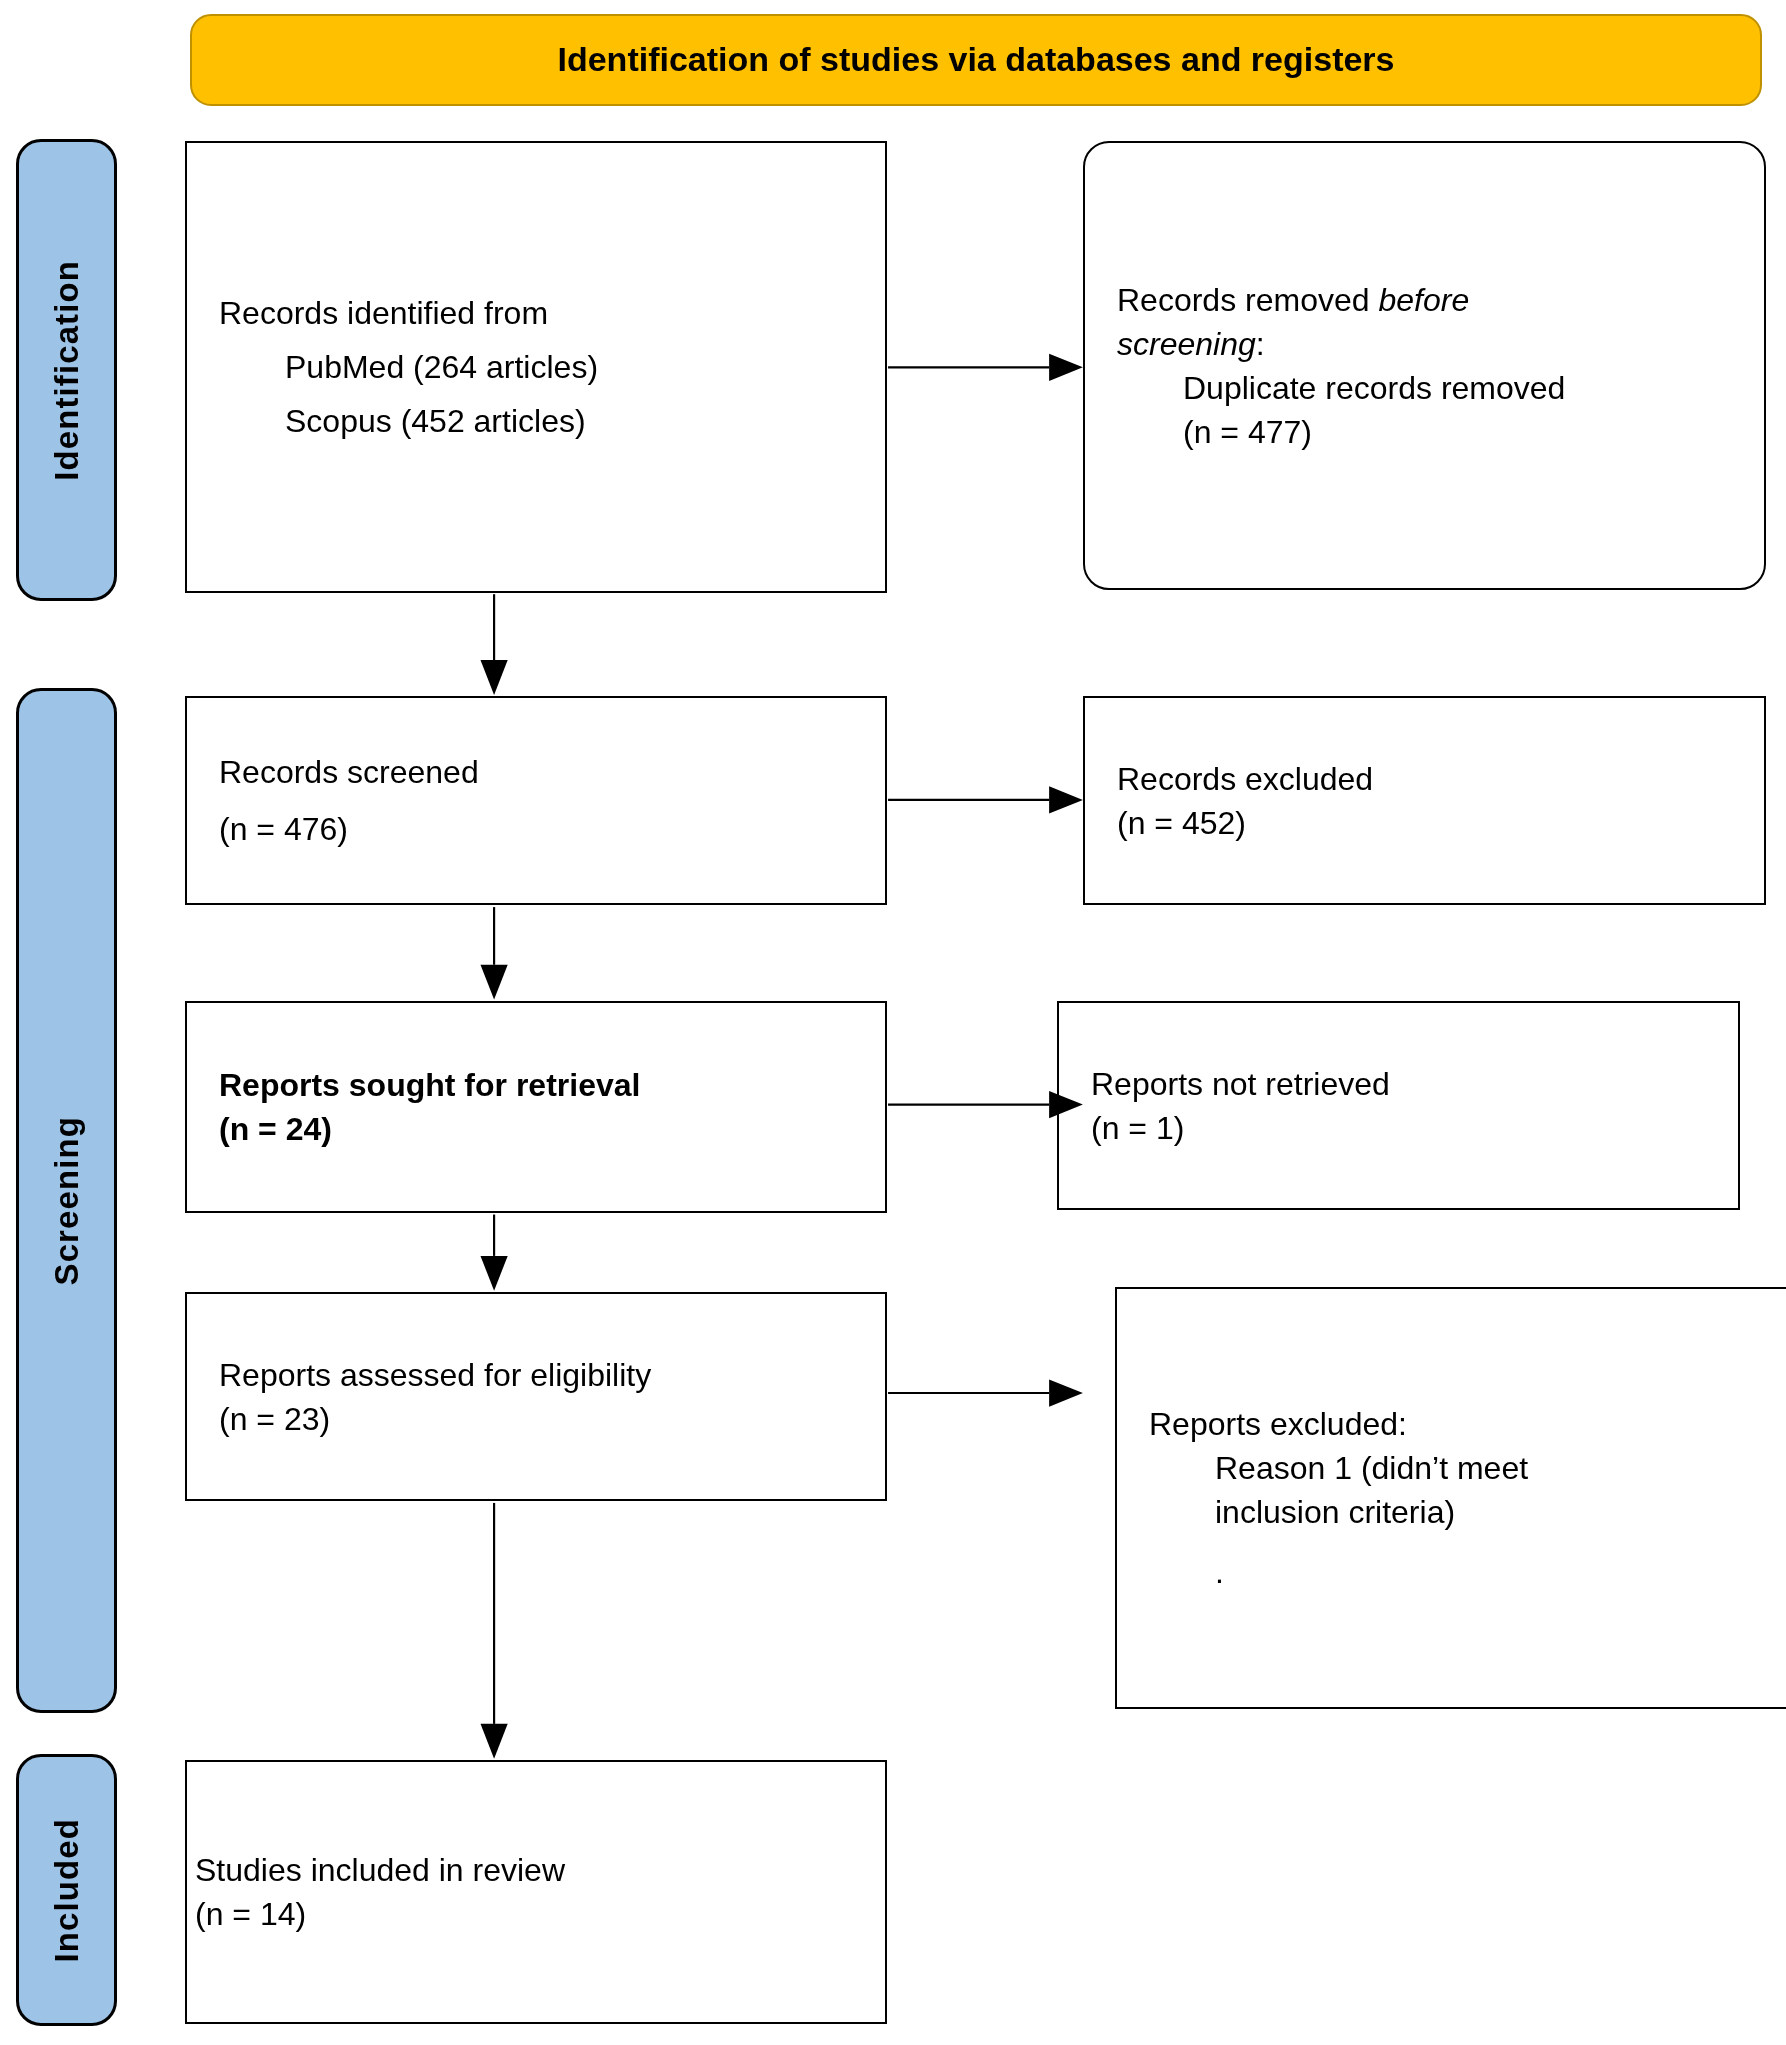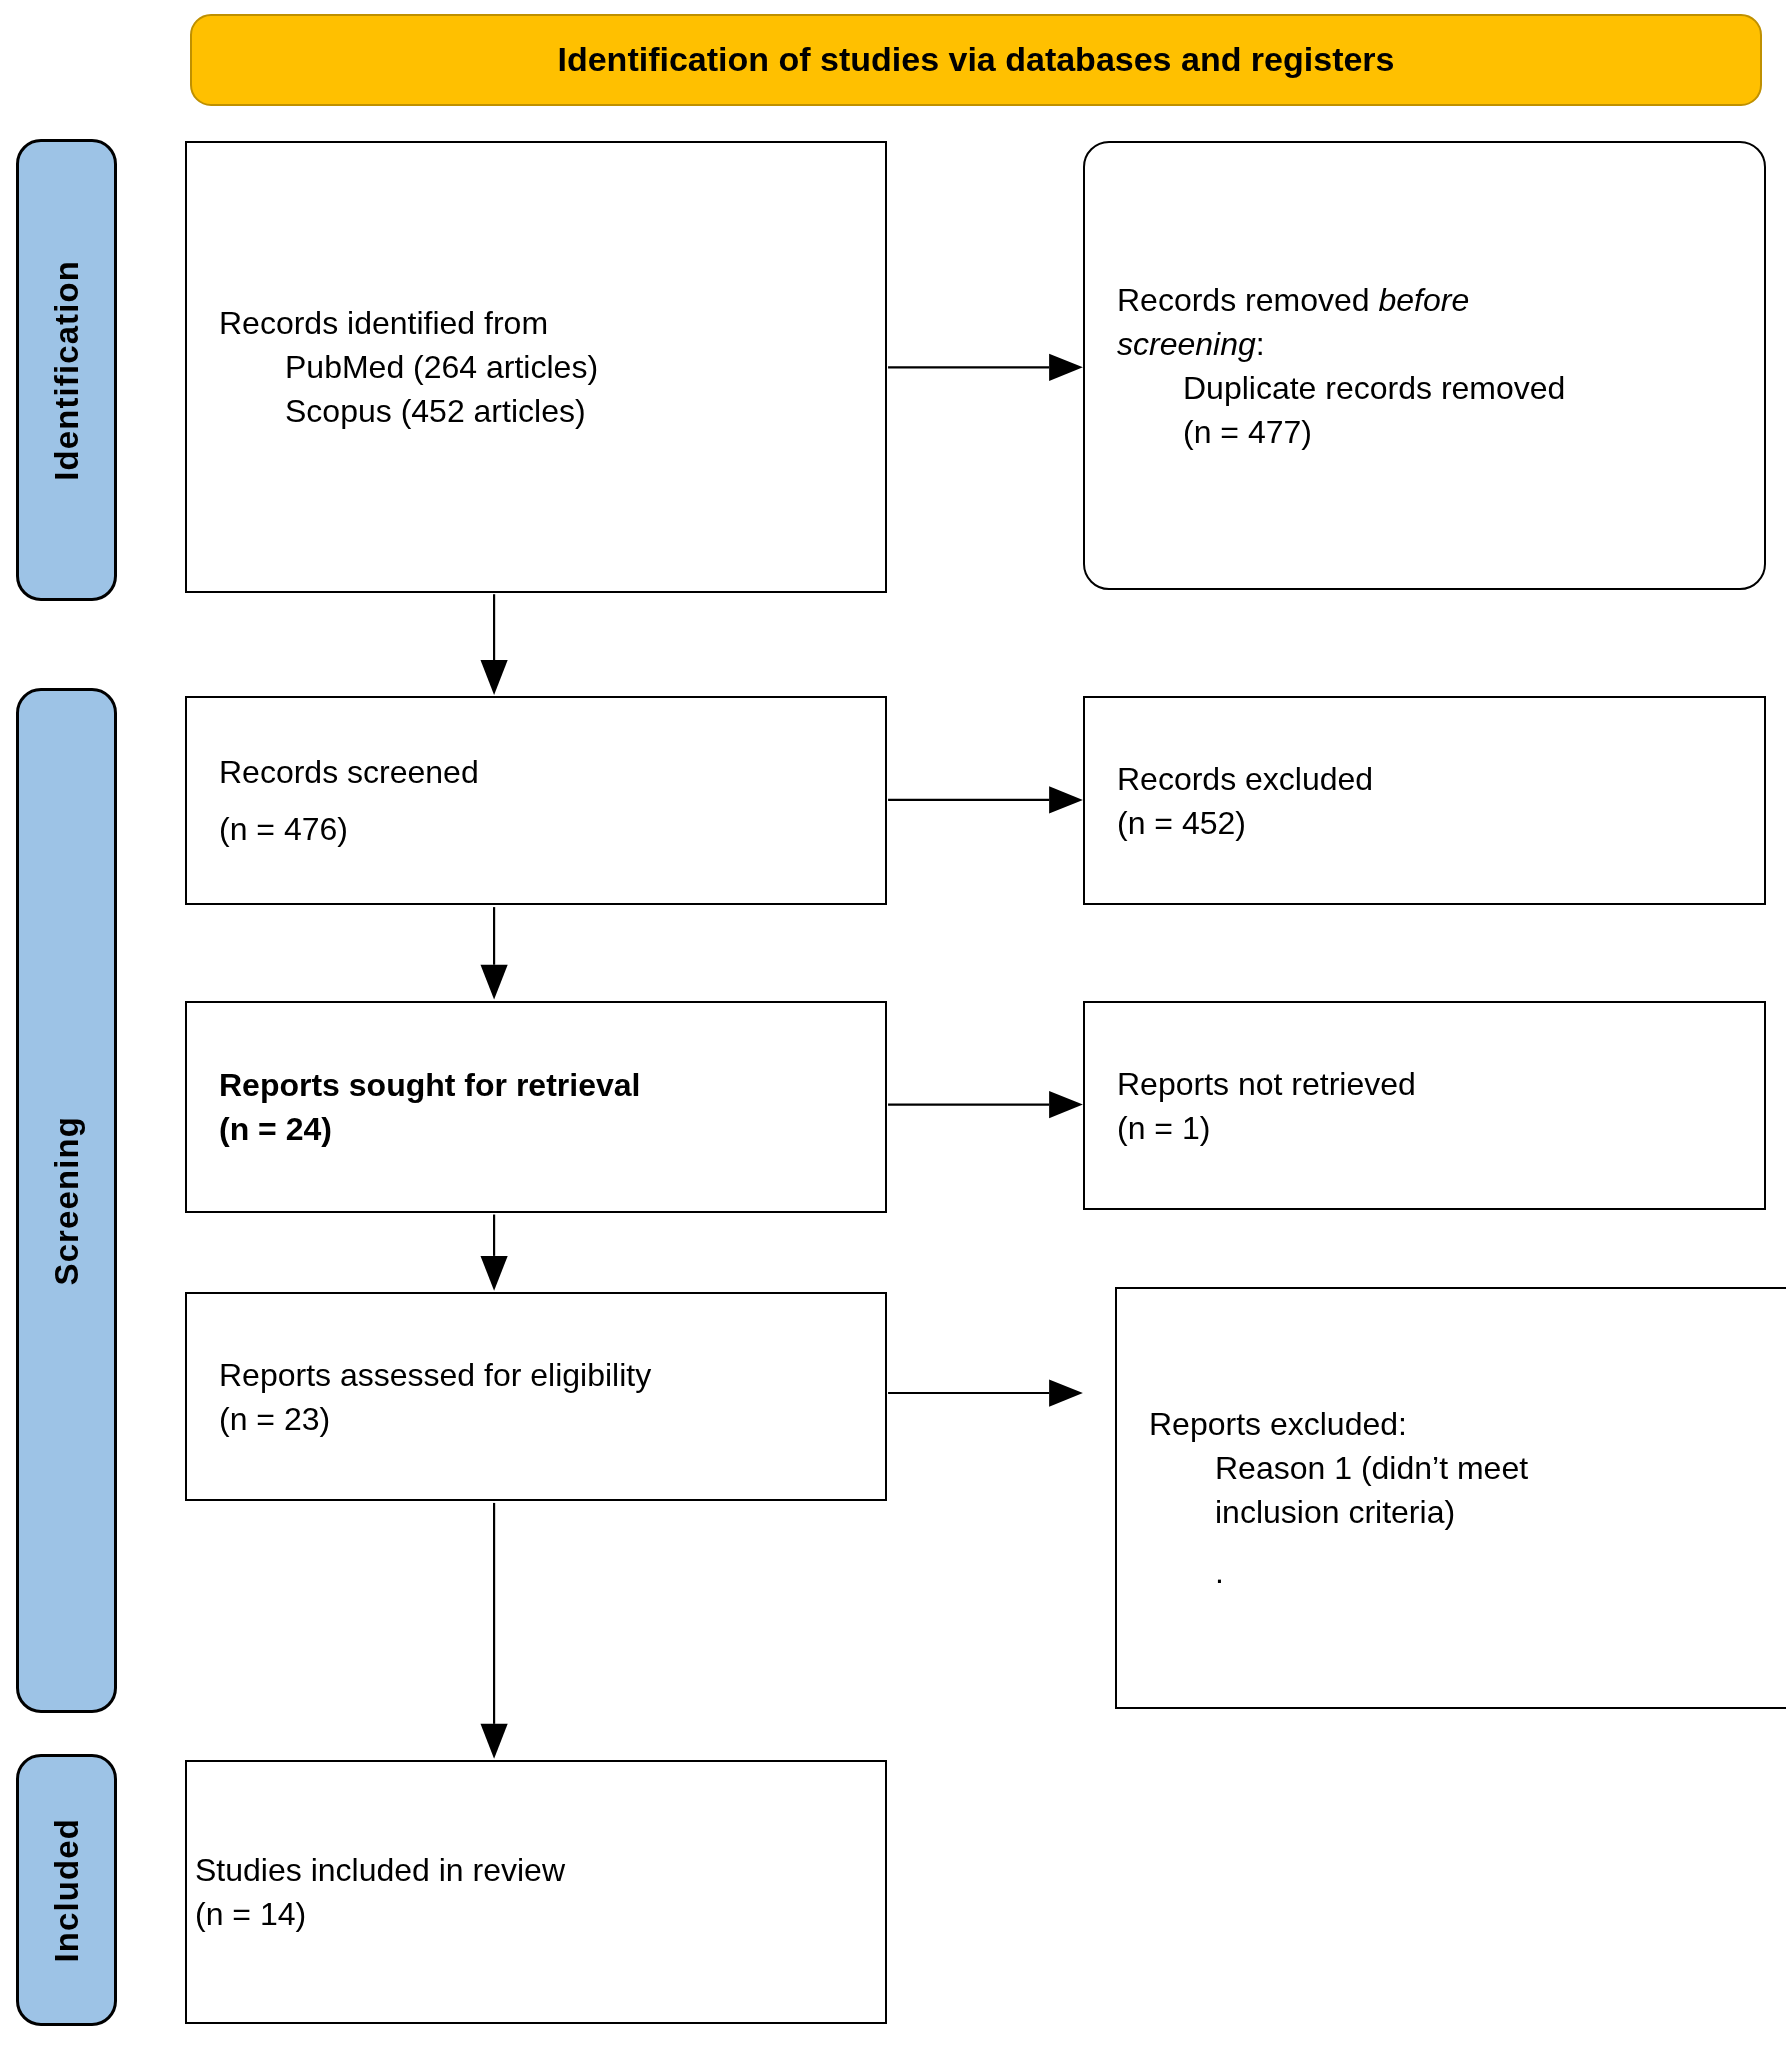--- a/index.html
+++ b/index.html
@@ -60,26 +60,26 @@
     box-sizing: border-box;
     display: flex; flex-direction: column; justify-content: center;
     padding-left: 32px; padding-right: 22px;
     font-size: 32px;
     line-height: 44px;
   }
   .box .line { white-space: pre-wrap; }
   .box .indent { padding-left: 66px; }
   .box .gap { margin-top: 16.3px; }
 
-  #box-records-identified    { left: 185px;  top: 141px;  width: 702px; height: 452px; }
+  #box-records-identified    { left: 185px;  top: 141px;  width: 702px; height: 452px; gap: 10px; }
   #box-records-removed       { left: 1083px; top: 141px;  width: 683px; height: 449px; border-radius: 26px; }
   #box-records-screened      { left: 185px;  top: 696px; width: 702px; height: 209px; gap: 13px; }
   #box-records-excluded      { left: 1083px; top: 696px; width: 683px; height: 209px; }
   #box-reports-sought        { left: 185px;  top: 1001px; width: 702px; height: 212px; font-weight: bold; }
-  #box-reports-not-retrieved { left: 1083px; top: 1001px; width: 683px; height: 209px; }
+  #box-reports-not-retrieved { left: 1057px; top: 1001px; width: 683px; height: 209px; }
   #box-reports-assessed      { left: 185px;  top: 1292px; width: 702px; height: 209px; }
   #box-reports-excluded      { left: 1115px; top: 1287px; width: 683px; height: 422px; }
   #box-studies-included      { left: 185px;  top: 1760px; width: 702px; height: 264px; padding-left: 8px; }
 
   
   .arrows {
     position: absolute;
     left: 0; top: 0;
     width: 1787px; height: 2046px;
     pointer-events: none;

